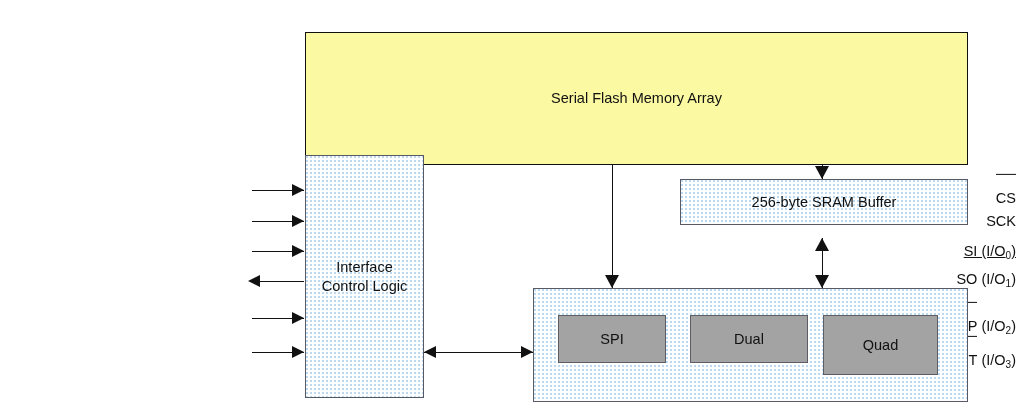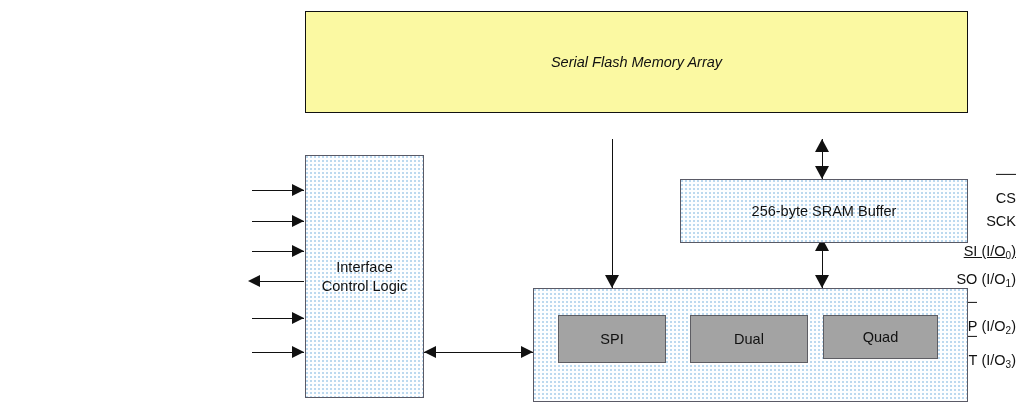--- a/index.html
+++ b/index.html
@@ -176,42 +176,42 @@
 
     <div class="vline" style="left:822px; top:139px; height:40px;"></div>
     <div class="arrow up" style="left:815px; top:139px;"></div>
     <div class="arrow down" style="left:815px; top:166px;"></div>
 
     <div class="vline" style="left:822px; top:238px; height:50px;"></div>
     <div class="arrow up" style="left:815px; top:238px;"></div>
     <div class="arrow down" style="left:815px; top:275px;"></div>
   </div>
 
-  <div class="block memory" style="left:305px; top:11px; width:663px; height:102px;font-style:italic;">
+  <div class="block memory" style="left:305px; top:32px; width:663px; height:133px;">
     <span>Serial Flash Memory Array</span>
   </div>
 
   <div class="block logic" style="left:305px; top:155px; width:119px; height:243px;">
     <span>
       <span>Interface</span><br>
       <span>Control Logic</span>
     </span>
   </div>
 
-  <div class="block logic" style="left:680px; top:179px; width:288px; height:64px;">
+  <div class="block logic" style="left:680px; top:179px; width:288px; height:46px;">
     <span>256-byte SRAM Buffer</span>
   </div>
 
   <div class="block logic" style="left:533px; top:288px; width:435px; height:114px;"></div>
 
   <div class="block plain" style="left:558px; top:315px; width:108px; height:48px;">
     <span>SPI</span>
   </div>
 
   <div class="block plain" style="left:690px; top:315px; width:118px; height:48px;">
     <span>Dual</span>
   </div>
 
-  <div class="block plain" style="left:823px; top:315px; width:115px; height:44px;">
+  <div class="block plain" style="left:823px; top:315px; width:115px; height:60px;">
     <span>Quad</span>
   </div>
 
 </div>
 
 </body></html>

